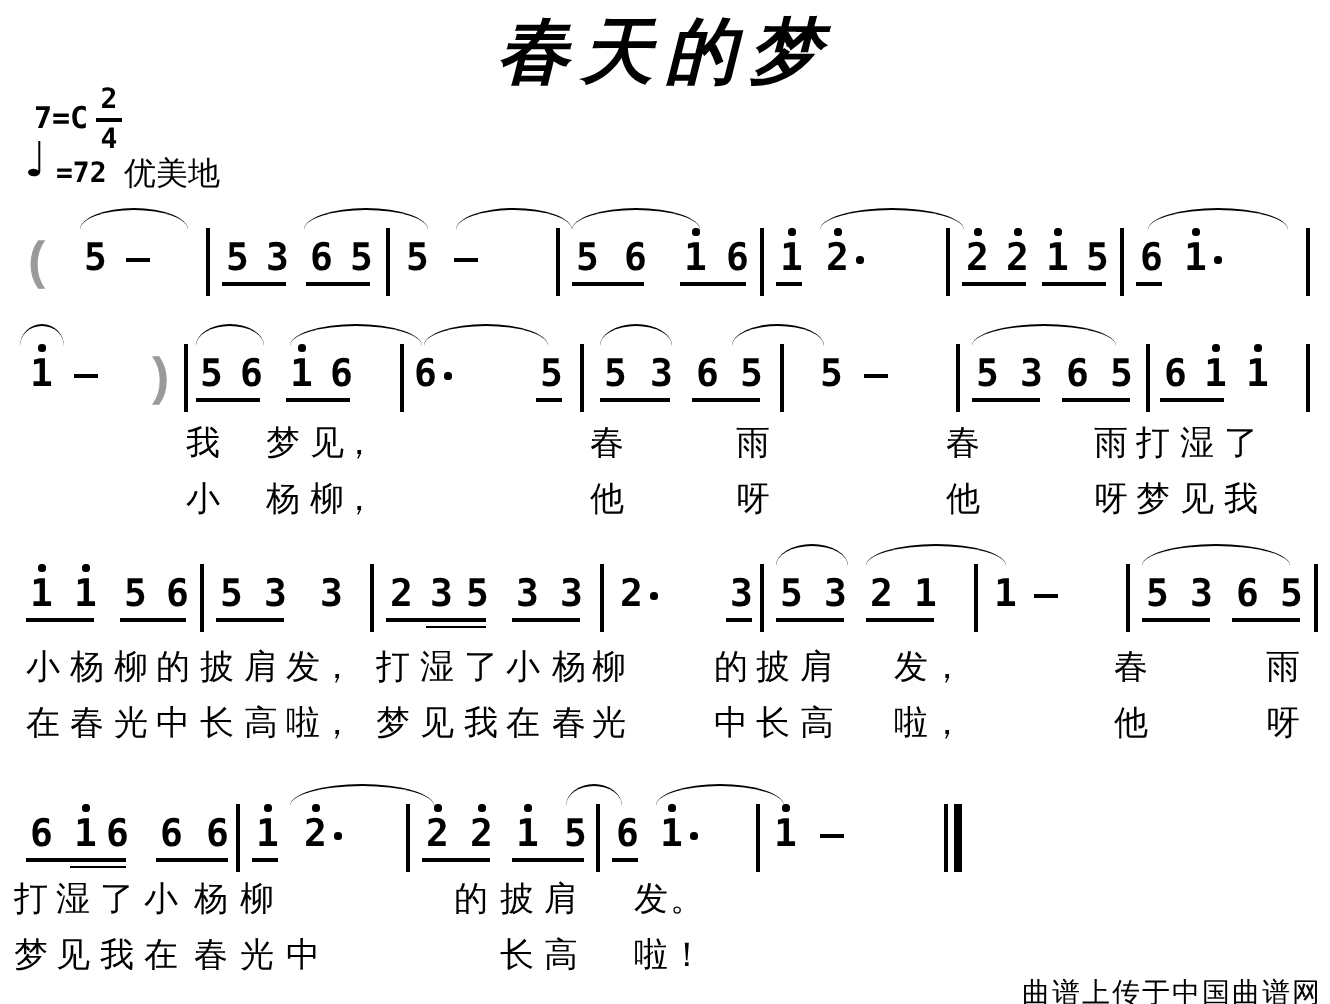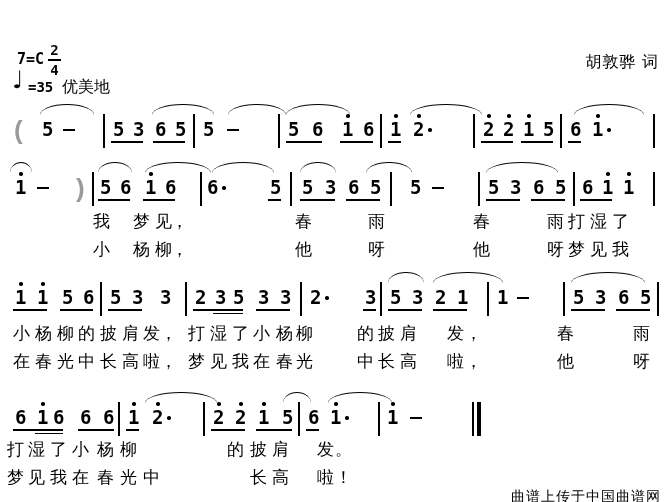--- a/index.html
+++ b/index.html
@@ -27,32 +27,32 @@
   .beam{position:absolute;height:1.8px;background:#000;}
   .slur{position:absolute;height:10px;border-top:1.5px solid #000;
         border-radius:50% 50% 0 0/100% 100% 0 0;}
   .phrase-paren{position:absolute;font-size:26px;color:#9a9a9a;line-height:1;font-weight:bold;}
   .lyric-char{position:absolute;font-size:17px;line-height:1;white-space:pre;}
 </style>
 </head>
 <body>
 
 <div class="page">
+  <div class="title">春天的梦</div>
 
   <div class="key-sig">7=C</div>
   <div class="time-sig">
     <span>2</span>
     <span class="ts-line"></span>
     <span>4</span>
   </div>
   <div class="tempo-note">♩</div>
-  <div class="tempo-val">=35</div>
+  <div class="tempo-val">=72</div>
   <div class="expression">优美地</div>
 
-  <div class="credit r1">胡敦骅 词</div>
 
   <div>
       <div class="barline" style="left: 103px; top: 114px;"></div>
       <div class="barline" style="left: 193px; top: 114px;"></div>
       <div class="barline" style="left: 278px; top: 114px;"></div>
       <div class="barline" style="left: 380px; top: 114px;"></div>
       <div class="barline" style="left: 473px; top: 114px;"></div>
       <div class="barline" style="left: 560px; top: 114px;"></div>
       <div class="barline" style="left: 653px; top: 114px;"></div>
       <div class="beam" style="left: 111px; top: 141px; width: 32px;"></div>

